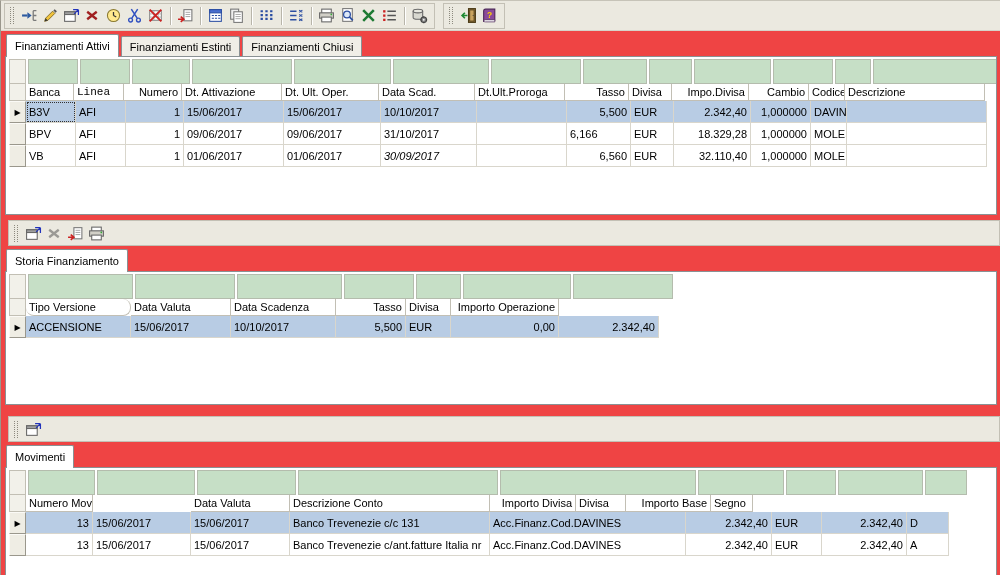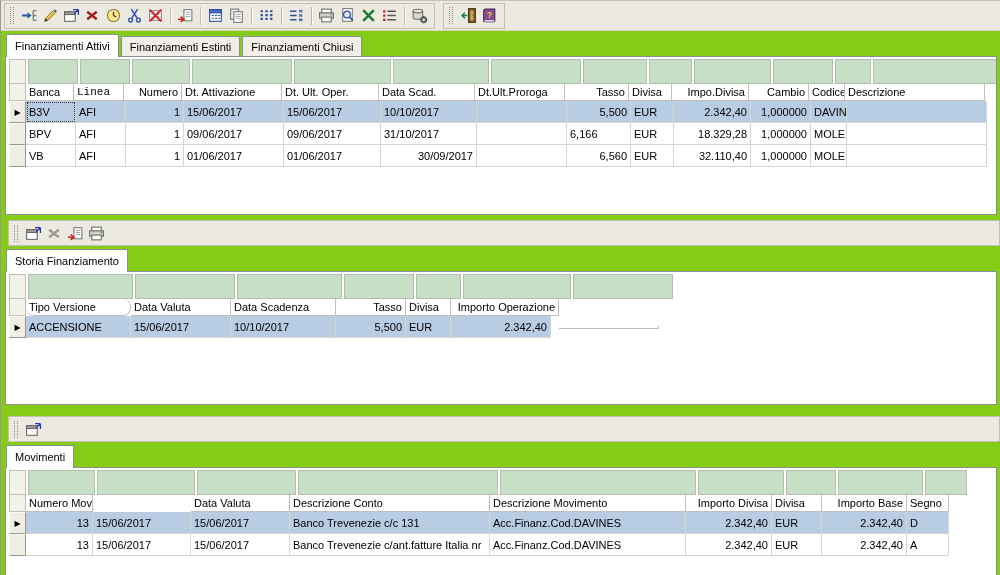--- a/index.html
+++ b/index.html
@@ -1,17 +1,17 @@
 <!DOCTYPE html>
 <html><head>
 <meta charset="utf-8">
 <style>
   html,body{margin:0;padding:0;background:#fff;}
   body{font-family:"Liberation Sans",sans-serif;font-size:11px;color:#000;}
-  .window{width:1000px;height:575px;box-sizing:border-box;background:#84cc16;
+  .window{width:1000px;height:575px;box-sizing:border-box;background:#ef4444;
           border-left:1px solid #9a978c;border-top:1px solid #c6c3b8;overflow:hidden;}
   
   .toolbar{height:30px;box-sizing:border-box;display:flex;gap:8px;align-items:center;
            padding:2px 0 2px 3px;border-bottom:1px solid #d6d3c9;background:#ebe9e0;}
   .tb-box{display:flex;align-items:center;height:26px;box-sizing:border-box;
           padding:0 4px;border:1px solid #c3c0b5;background:#ebe9e0;}
   .grip{width:2px;height:17px;margin:0 5px 0 1px;
         border-left:1px dotted #8d8a7f;border-right:1px dotted #8d8a7f;}
   .tsep{width:1px;height:18px;margin:0 4px;background:#b8b5aa;box-shadow:1px 0 0 #fff;}
   .tbtn{width:21px;height:21px;display:flex;align-items:center;justify-content:center;cursor:default;}
@@ -326,21 +326,21 @@
           <span class="cell" style="width: 60px; text-align: right;">1,000000</span>
           <span class="cell" style="width: 36px; text-align: left;">MOLES</span>
           <span class="cell" style="width: 140px; text-align: left;"></span>
         </span><span class="row">
           <span class="sel-cell" style="width: 17px;"></span>
           <span class="cell" style="width: 50px; text-align: left;">VB</span>
           <span class="cell" style="width: 50px; text-align: left;">AFI</span>
           <span class="cell" style="width: 58px; text-align: right;">1</span>
           <span class="cell" style="width: 100px; text-align: left;">01/06/2017</span>
           <span class="cell" style="width: 97px; text-align: left;">01/06/2017</span>
-          <span class="cell" style="width: 96px; text-align: right;">30/09/2017</span>
+          <span class="cell" style="width: 96px; text-align: left; font-style: italic;">30/09/2017</span>
           <span class="cell" style="width: 90px; text-align: left;"></span>
           <span class="cell" style="width: 64px; text-align: right;">6,560</span>
           <span class="cell" style="width: 43px; text-align: left;">EUR</span>
           <span class="cell" style="width: 77px; text-align: right;">32.110,40</span>
           <span class="cell" style="width: 60px; text-align: right;">1,000000</span>
           <span class="cell" style="width: 36px; text-align: left;">MOLES</span>
           <span class="cell" style="width: 140px; text-align: left;"></span>
         </span></div>
   </div>
 
@@ -391,20 +391,21 @@
           <span class="head-cell" style="width: 45px; text-align: left;">Divisa</span>
           <span class="head-cell" style="width: 108px; text-align: right;">Importo Operazione</span>
           <span class="head-cell" style="width: 100px; text-align: right; margin-top: 27px;">Importo Residuo</span>
         </span><span class="row selected">
           <span class="sel-cell" style="width: 17px;">▶</span>
           <span class="cell" style="width: 105px; text-align: left;">ACCENSIONE</span>
           <span class="cell" style="width: 100px; text-align: left;">15/06/2017</span>
           <span class="cell" style="width: 105px; text-align: left;">10/10/2017</span>
           <span class="cell" style="width: 70px; text-align: right;">5,500</span>
           <span class="cell" style="width: 45px; text-align: left;">EUR</span>
+          <span class="cell" style="width: 108px; text-align: right;">0,00</span>
           <span class="cell" style="width: 100px; text-align: right;">2.342,40</span>
         </span></div>
   </div>
 
   <div class="minibar-row m3">
     <div class="tb-box">
         <span class="grip"></span>
         <span class="tbtn">
           <svg width="17" height="17" viewBox="0 0 16 16">
             <use href="#properties-icon"></use>
@@ -426,21 +427,20 @@
           <span class="band-cell" style="width: 86px;"></span>
           <span class="band-cell" style="width: 50px;"></span>
           <span class="band-cell" style="width: 85px;"></span>
           <span class="band-cell" style="width: 42px;"></span>
         </span><span class="head-row">
           <span class="head-sel" style="width: 17px;"></span>
           <span class="head-cell" style="width: 67px; text-align: right;">Numero Mov.</span>
           <span class="head-cell" style="width: 98px; text-align: left; margin-top: 36px;">Data Reg.</span>
           <span class="head-cell" style="width: 99px; text-align: left;">Data Valuta</span>
           <span class="head-cell" style="width: 200px; text-align: left;">Descrizione Conto</span>
-          <span class="head-cell" style="width: 196px; text-align: left;">Descrizione Movimento</span>
           <span class="head-cell" style="width: 86px; text-align: right;">Importo Divisa</span>
           <span class="head-cell" style="width: 50px; text-align: left;">Divisa</span>
           <span class="head-cell" style="width: 85px; text-align: right;">Importo Base</span>
           <span class="head-cell" style="width: 42px; text-align: left;">Segno</span>
         </span><span class="row selected">
           <span class="sel-cell" style="width: 17px;">▶</span>
           <span class="cell" style="width: 67px; text-align: right;">13</span>
           <span class="cell" style="width: 98px; text-align: left;">15/06/2017</span>
           <span class="cell" style="width: 99px; text-align: left;">15/06/2017</span>
           <span class="cell" style="width: 200px; text-align: left;">Banco Trevenezie c/c 131</span>

